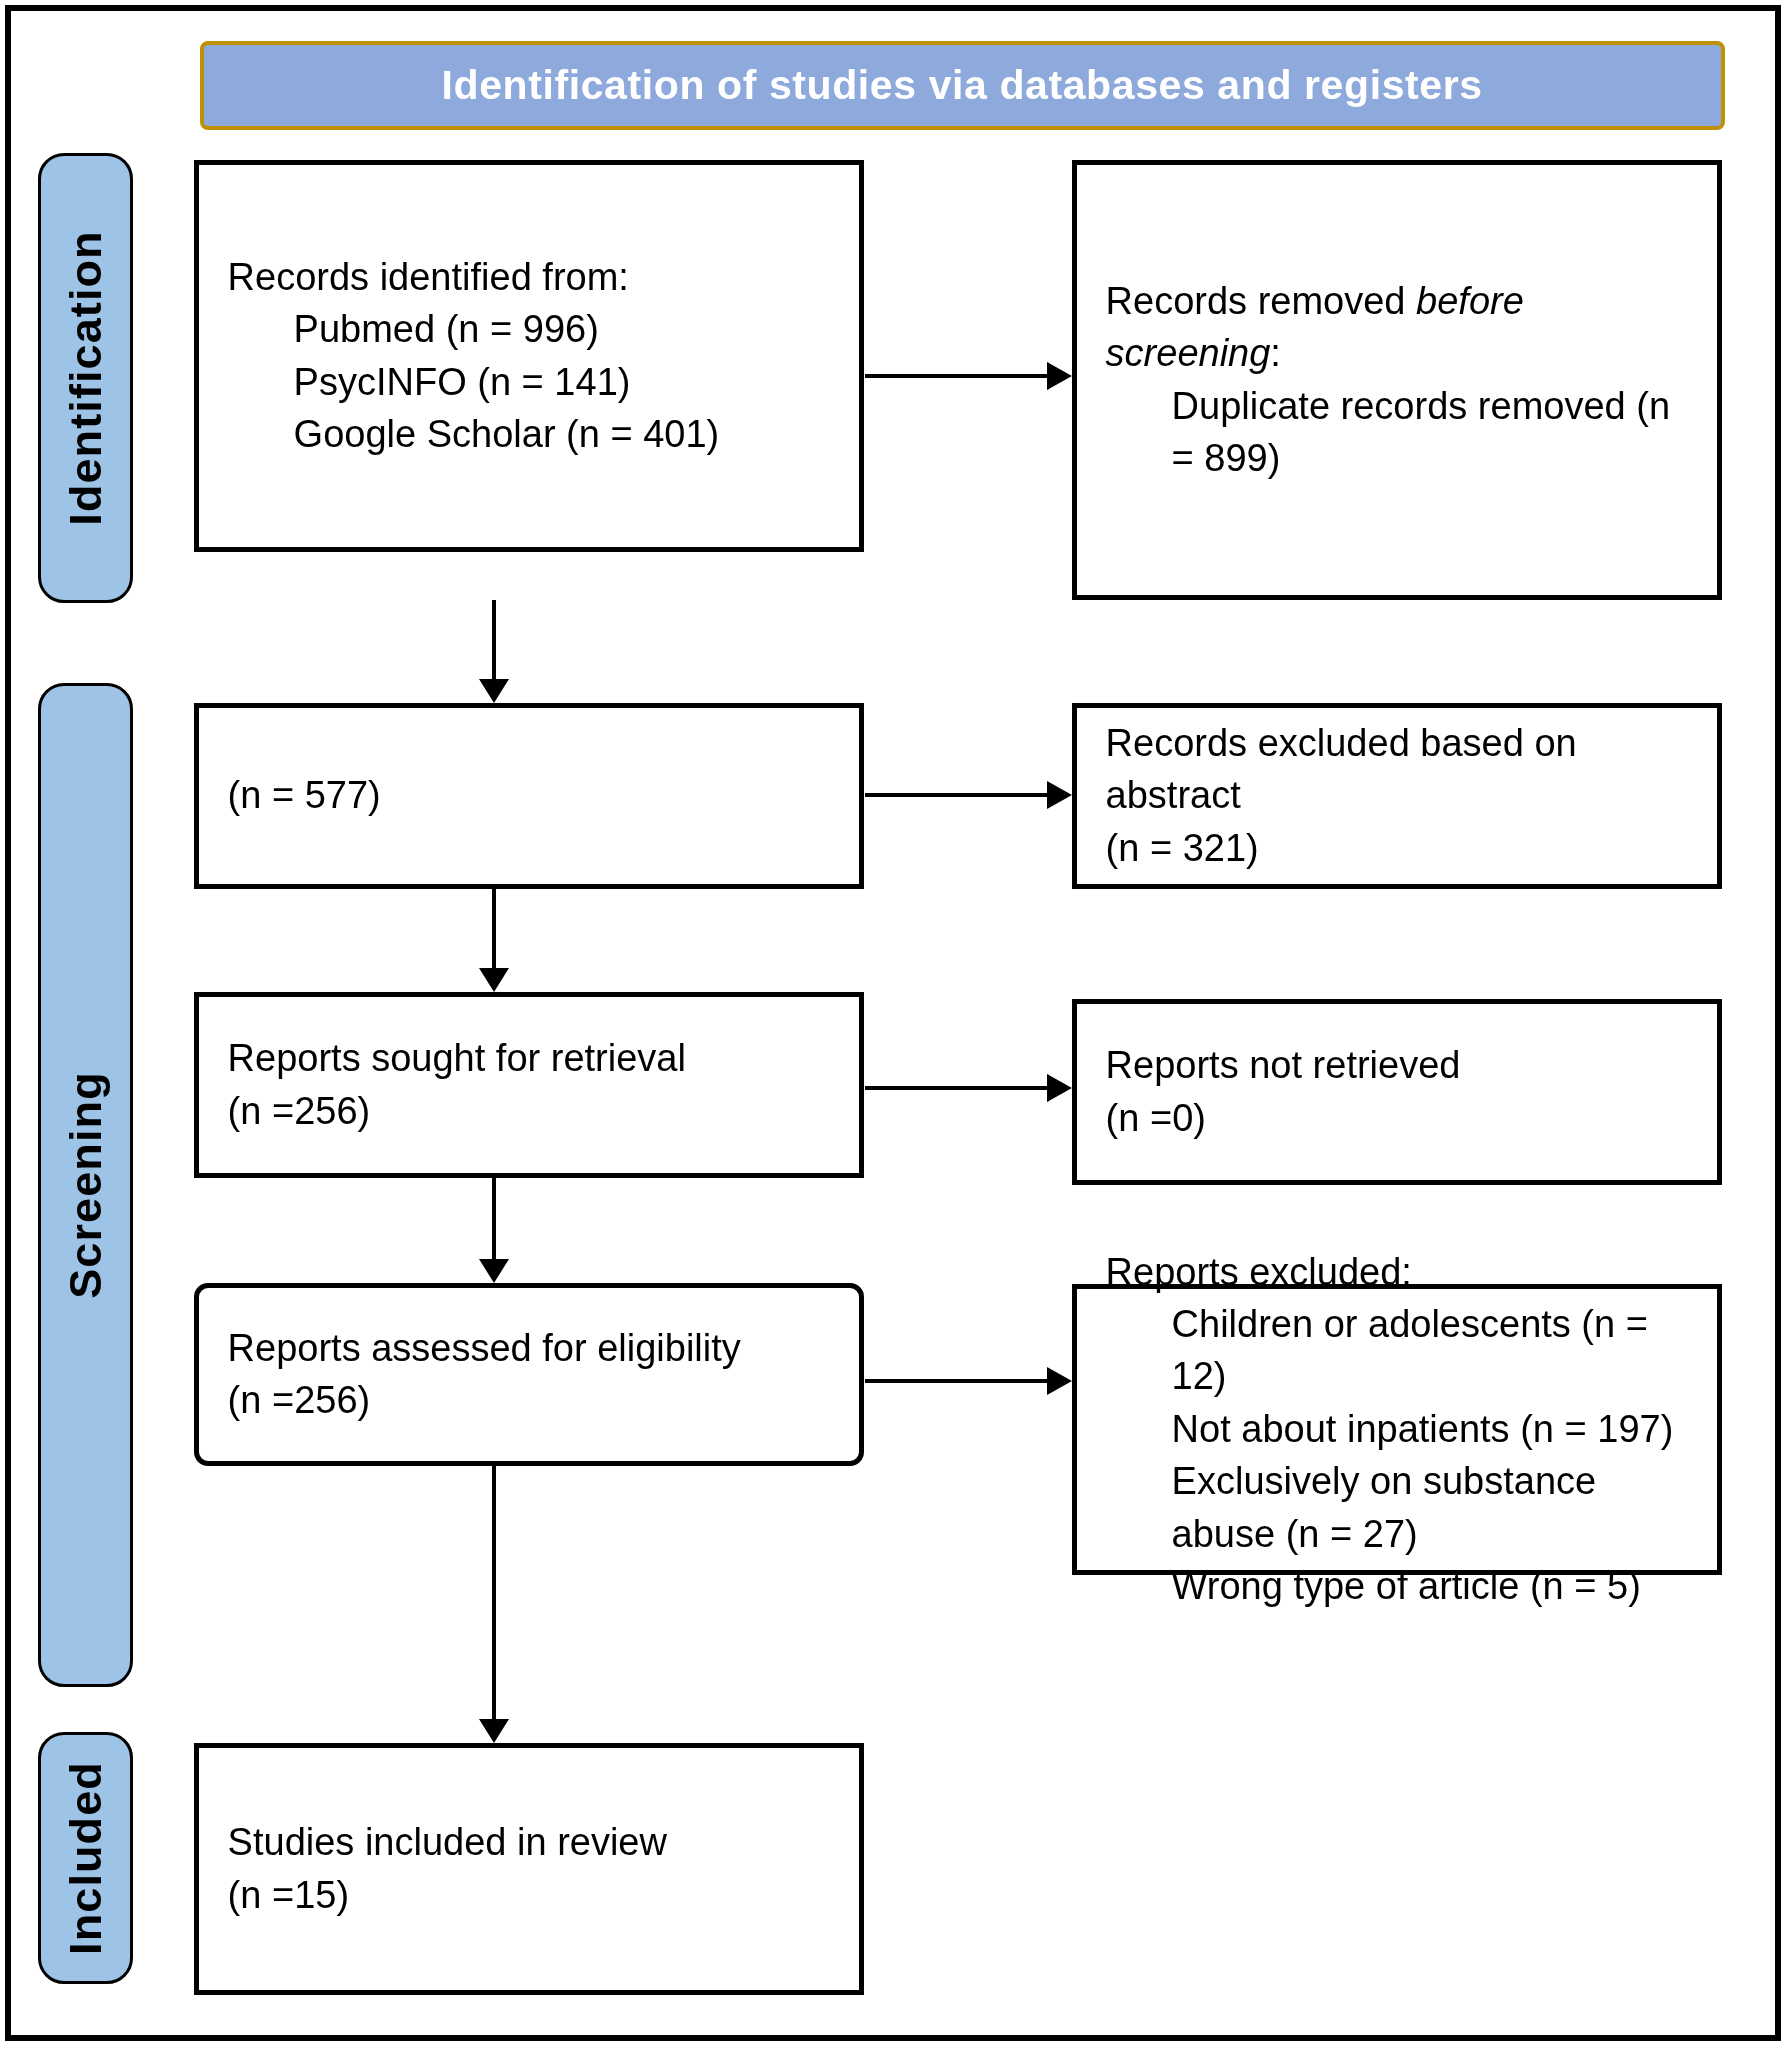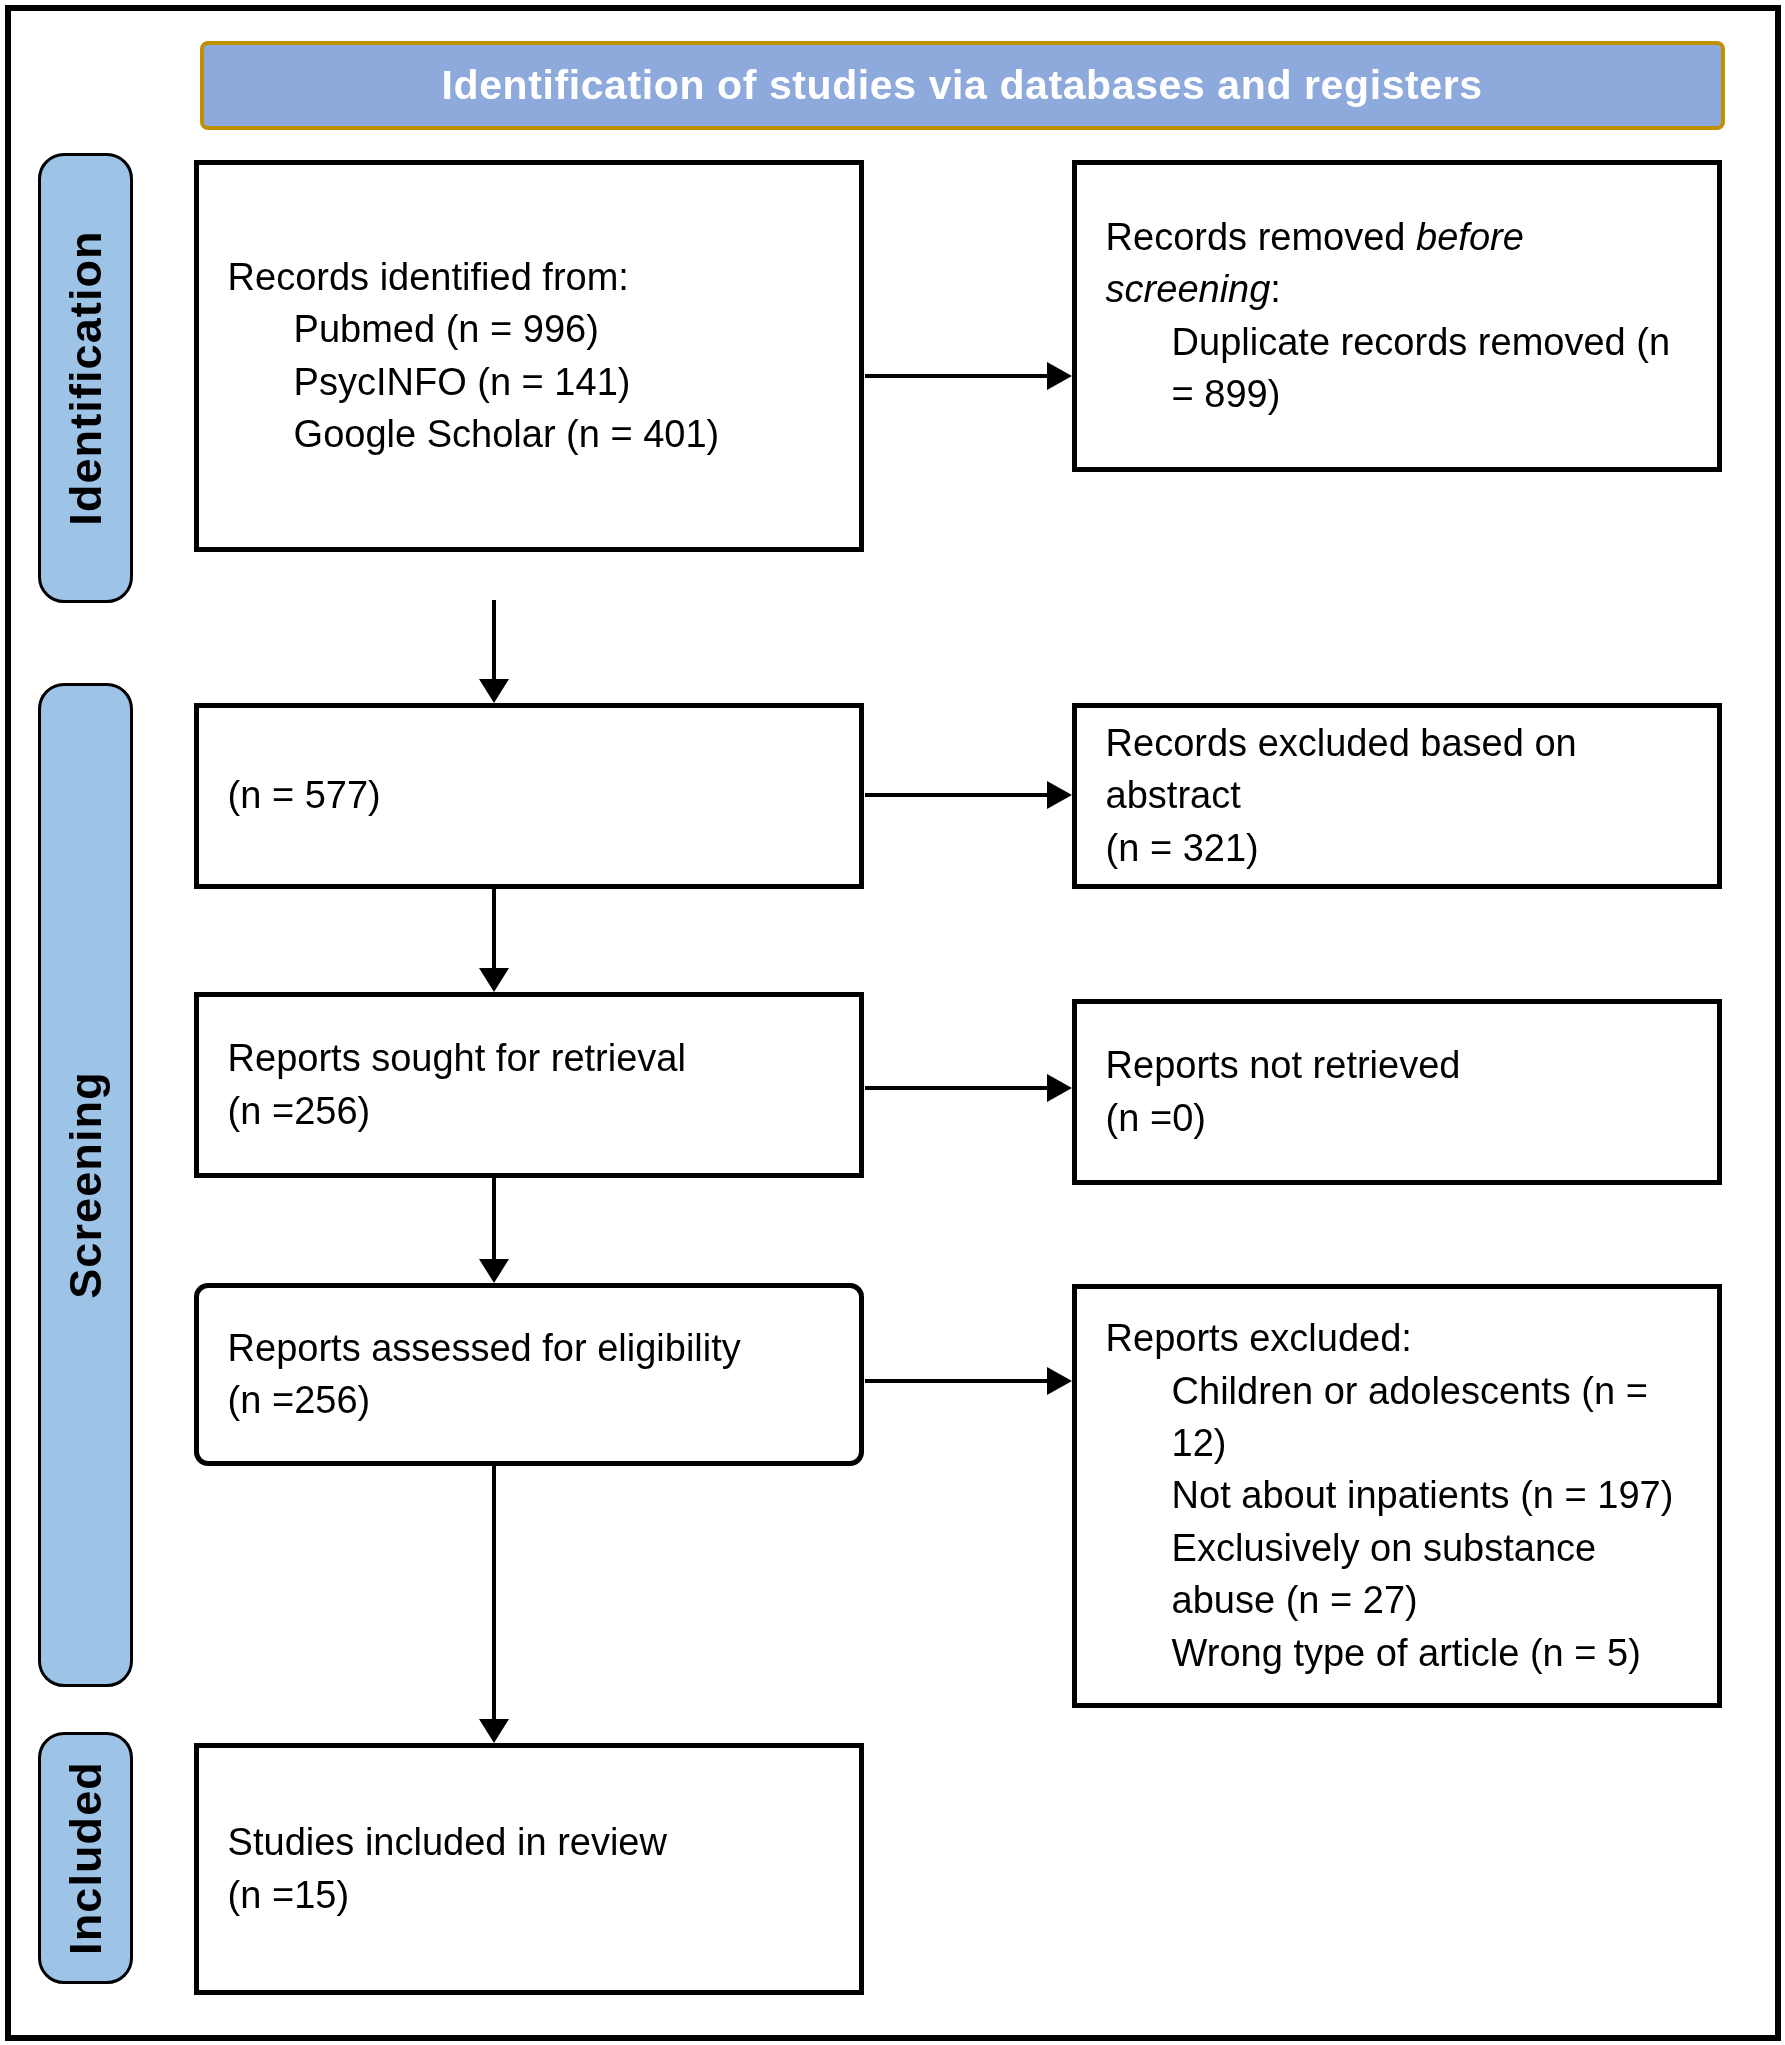--- a/index.html
+++ b/index.html
@@ -41,27 +41,27 @@
   
   .box{
     position:absolute;background:#fff;border:5.2px solid #000;box-sizing:border-box;
     display:flex;flex-direction:column;justify-content:center;
     padding:11.5px 23px 11.5px 29px;
     font-size:38px;line-height:1.38;color:#000;
   }
   .col-left{left:183px;width:670px;}
   .col-right{left:1061px;width:650px;}
   .box-identified{top:149px;height:392px;}
-  .box-removed{top:149px;height:312px;}
+  .box-removed{top:149px;height:440px;}
   .box-screened{top:692px;height:186px;}
   .box-excluded-abstract{top:692px;height:186px;}
   .box-sought{top:981px;height:186px;}
   .box-not-retrieved{top:988px;height:186px;}
   .box-assessed{top:1272px;height:183px;border-radius:14px;}
-  .box-excluded-reports{top:1273px;height:424px;}
+  .box-excluded-reports{top:1273px;height:291px;}
   .box-included{top:1732px;height:252px;}
   .sub{margin-left:66px;}
   .it{font-style:italic;}
   
   .vstem{position:absolute;width:4.6px;background:var(--arrow,#000);}
   .hstem{position:absolute;height:4.6px;background:var(--arrow,#000);}
   .head-down{
     position:absolute;width:0;height:0;
     border-left:15.5px solid transparent;border-right:15.5px solid transparent;
     border-top:24px solid var(--arrow,#000);

